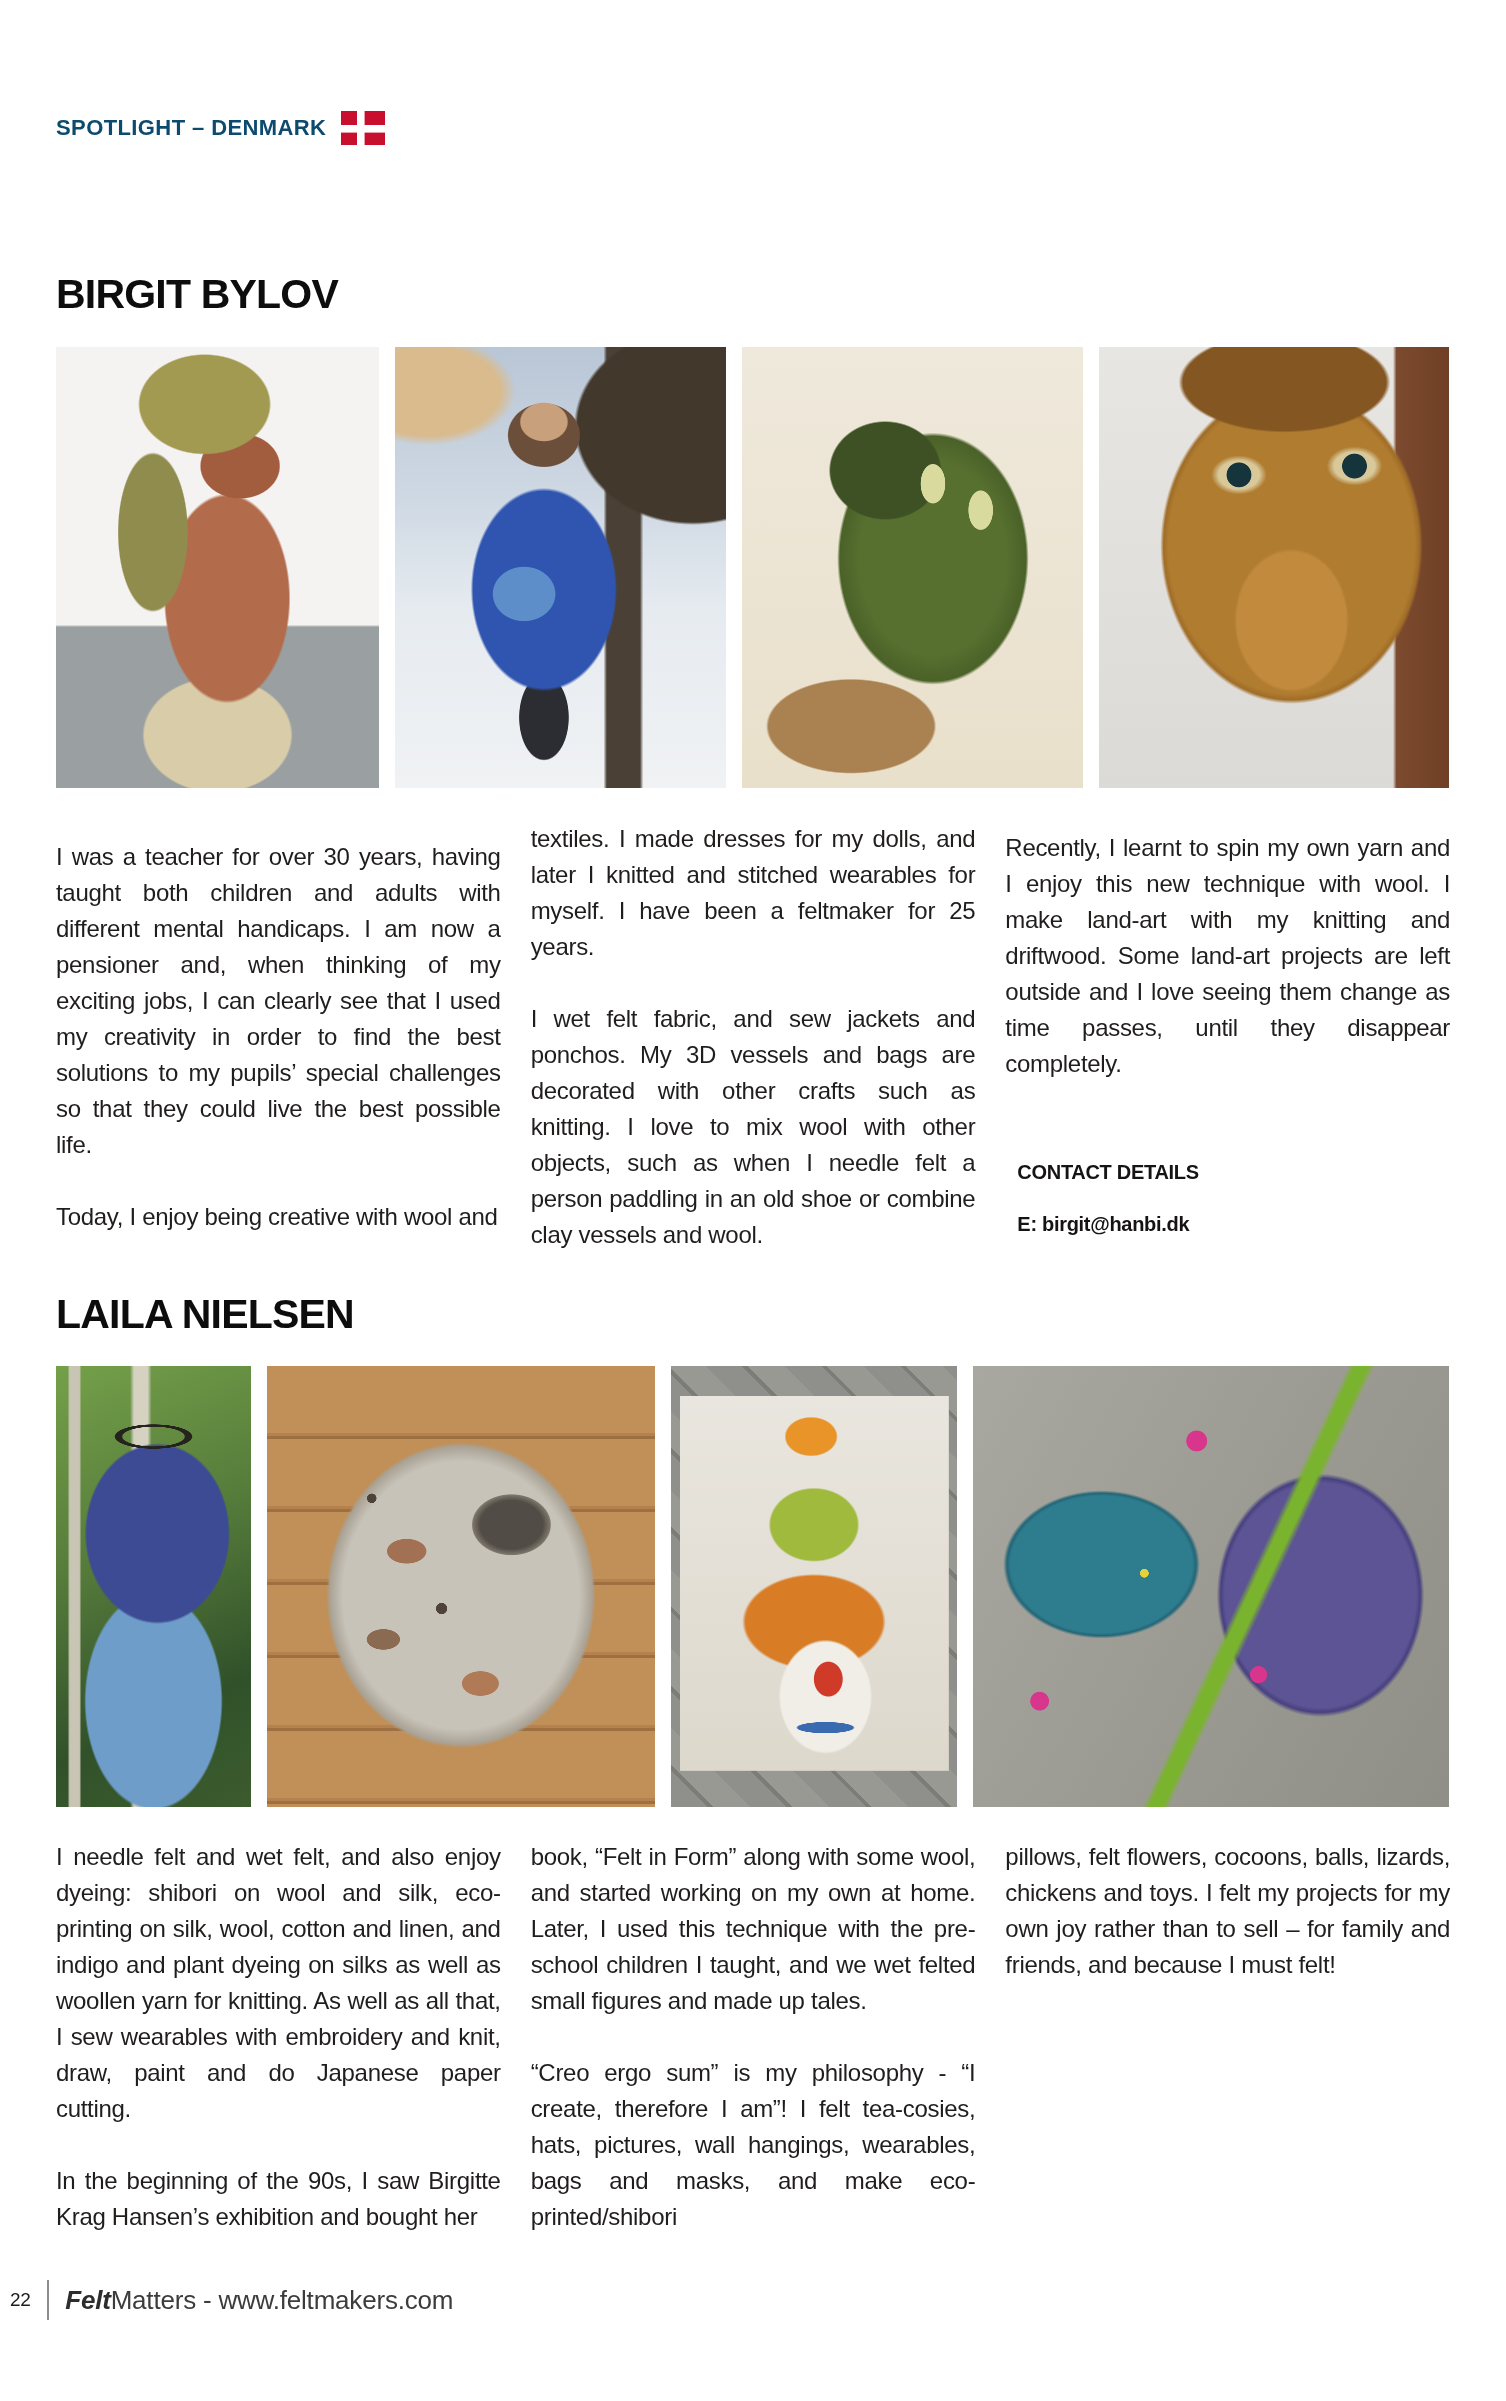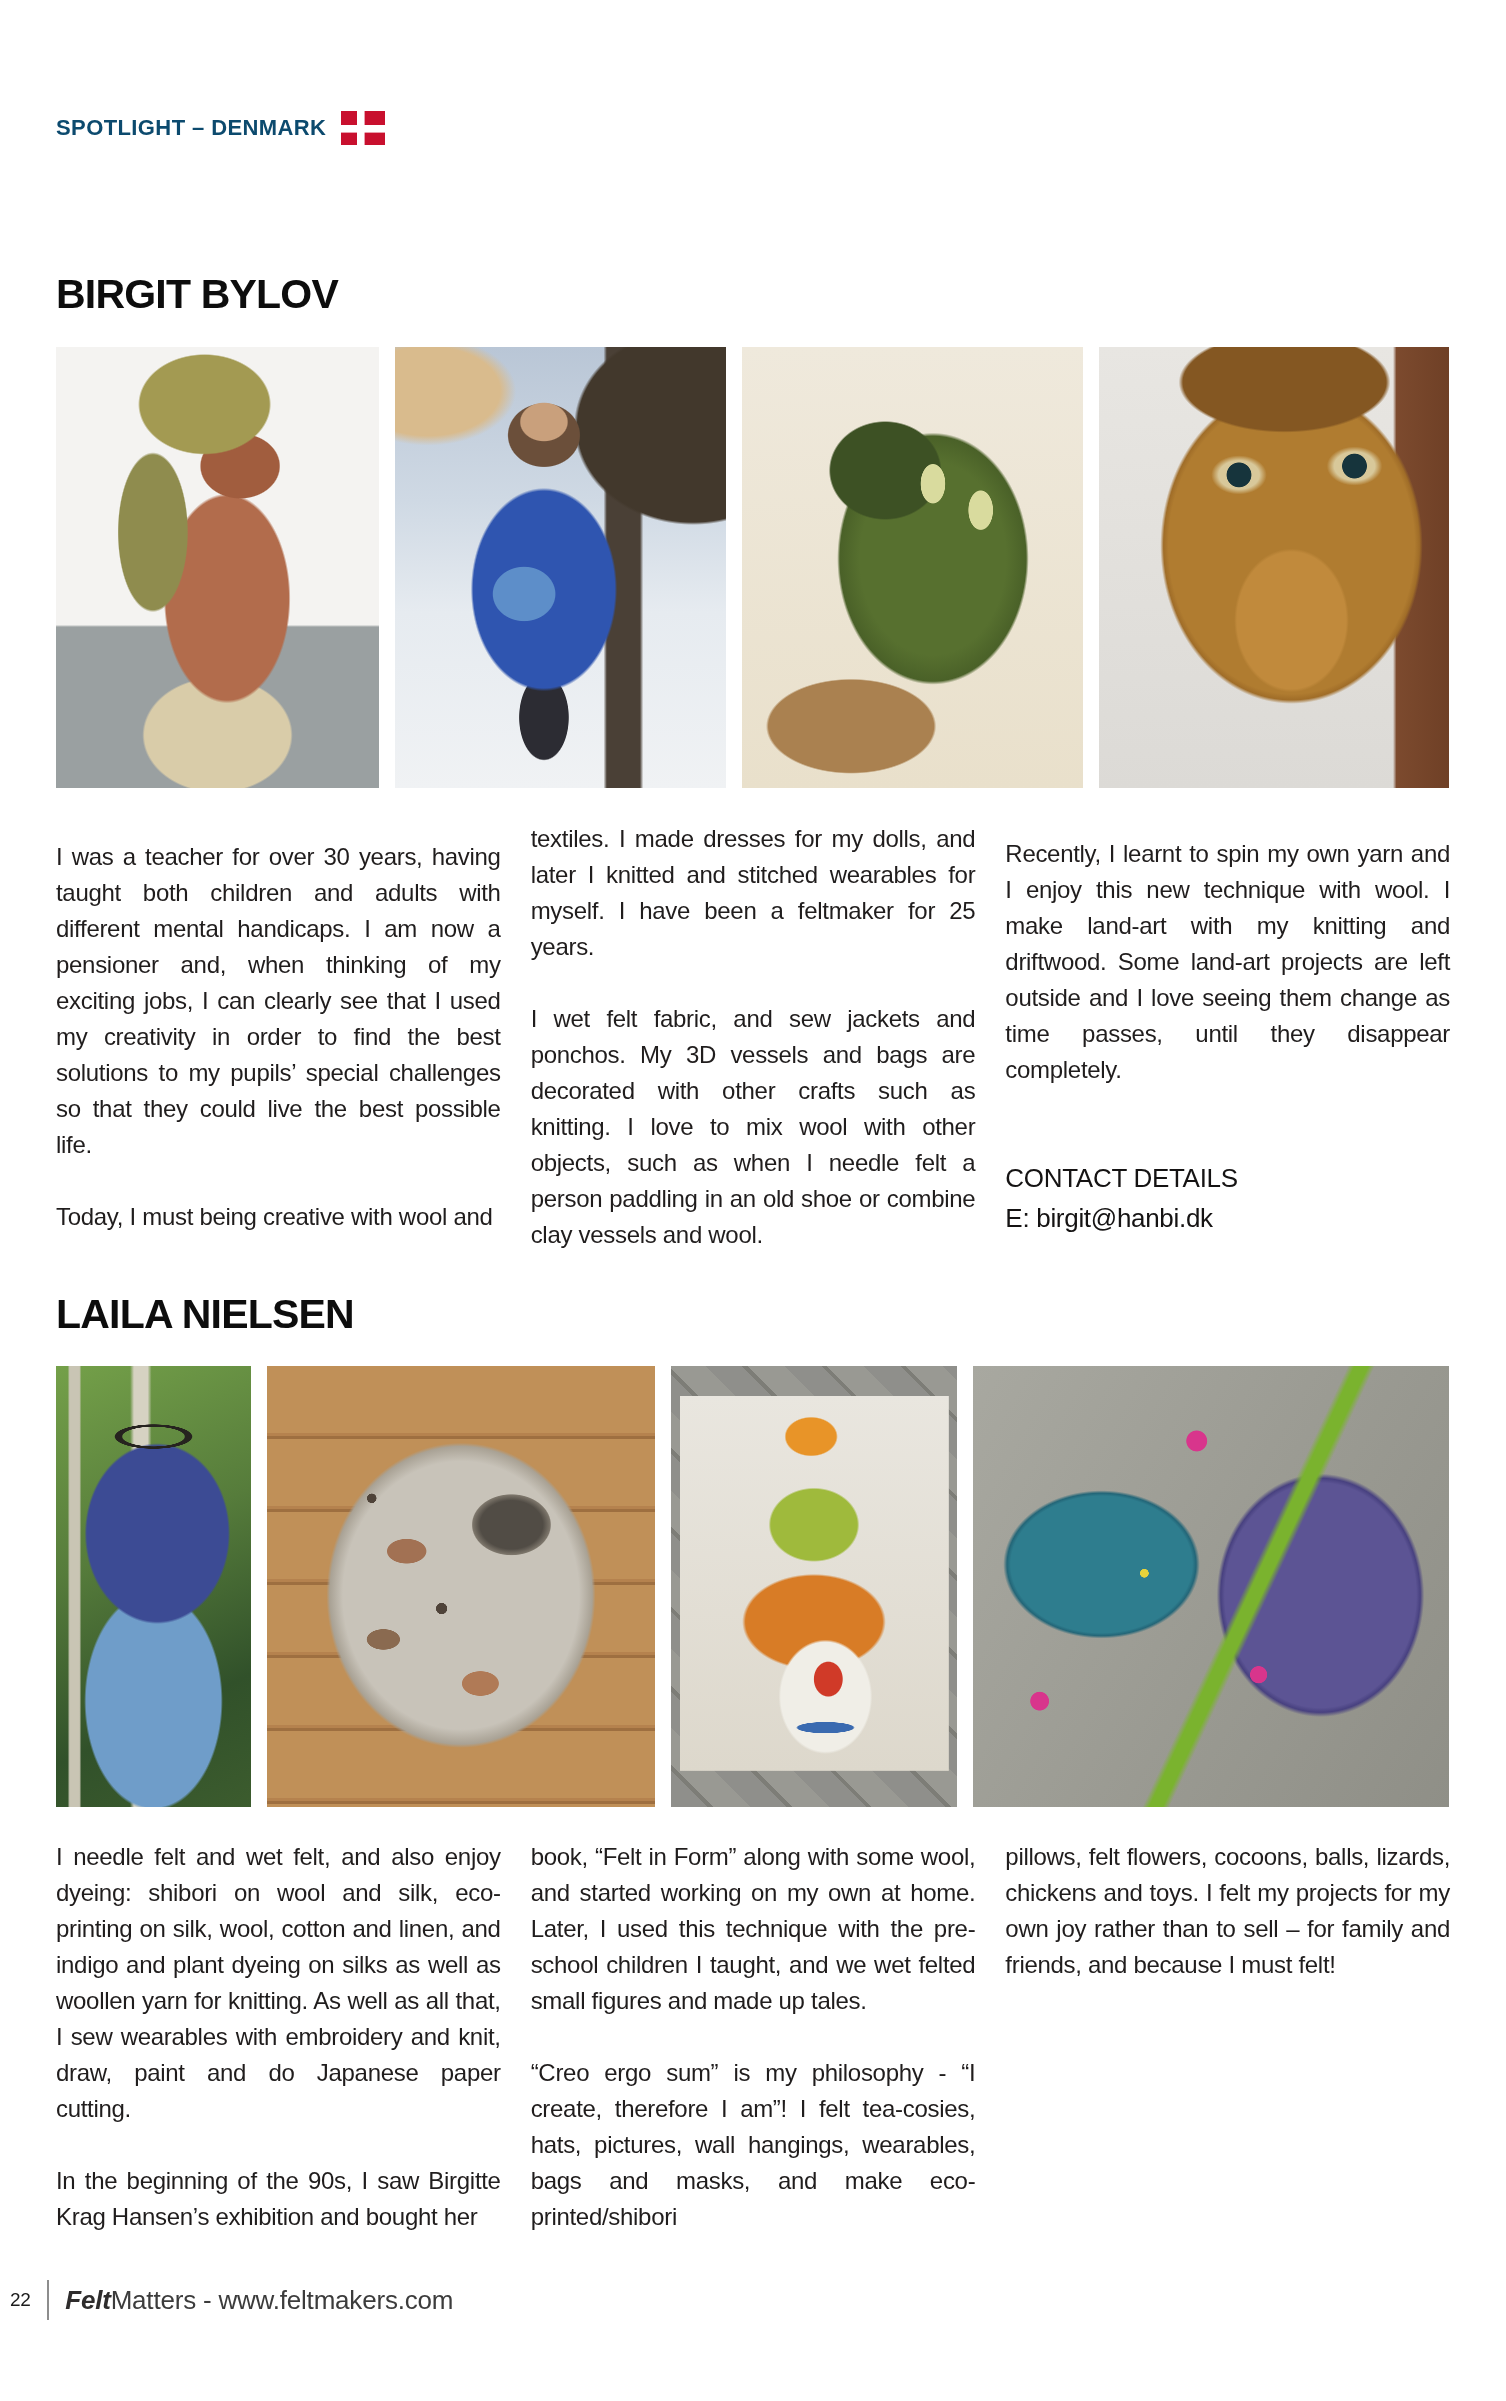--- a/index.html
+++ b/index.html
@@ -104,21 +104,21 @@
 
   
   .cols{position:absolute;left:56px;width:1394px;display:flex;gap:30px;}
   .b-cols{top:821px;align-items:center;}
   .l-cols{top:1839px;}
   .col{flex:1;min-width:0;}
   .col p{margin:0 0 36px;font-size:24px;line-height:36px;letter-spacing:-0.3px;
          text-align:justify;color:#201d1d;}
   .col p:last-child{margin-bottom:0;}
   .contact{margin-top:70px;}
-  .contact p{margin:0;font-weight:400;font-size:26px;line-height:40px;text-align:left;color:#151313;}
+  .contact p{margin:12px;font-weight:700;font-size:20px;line-height:40px;text-align:left;color:#151313;}
 
   
   .footer{position:absolute;left:10px;top:2280px;display:flex;align-items:center;}
   .pagenum{font-size:19px;color:#1c1c1c;letter-spacing:-0.4px;}
   .rule{width:1.5px;height:40px;background:#8d8d8d;margin:0 16.7px 0 16.7px;}
   .mag{font-size:26px;color:#3c3c3c;letter-spacing:-0.2px;}
   .mag b{color:#2e2c2c;font-style:italic;}
 </style>
 </head>
 <body>
@@ -136,21 +136,21 @@
     <div class="row row1">
       <div class="photo pb1" role="img" aria-label="Needle-felted rust-coloured figure with curly yellow-green hair seated on pale driftwood against a white wall"></div>
       <div class="photo pb2" role="img" aria-label="Birgit standing in a snowy garden wearing a blue patchwork felted coat"></div>
       <div class="photo pb3" role="img" aria-label="Green mossy felted troll head resting on a piece of wood"></div>
       <div class="photo pb4" role="img" aria-label="Close-up of an ochre felted troll figure with large glass eyes"></div>
     </div>
 
     <div class="cols b-cols">
       <div class="col">
         <p>I was a teacher for over 30 years, having taught both children and adults with different mental handicaps. I am now a pensioner and, when thinking of my exciting jobs, I can clearly see that I used my creativity in order to find the best solutions to my pupils’ special challenges so that they could live the best possible life.</p>
-        <p>Today, I must being creative with wool and</p>
+        <p>Today, I enjoy being creative with wool and</p>
       </div>
       <div class="col">
         <p>textiles. I made dresses for my dolls, and later I knitted and stitched wearables for myself. I have been a feltmaker for 25 years.</p>
         <p>I wet felt fabric, and sew jackets and ponchos. My 3D vessels and bags are decorated with other crafts such as knitting. I love to mix wool with other objects, such as when I needle felt a person paddling in an old shoe or combine clay vessels and wool.</p>
       </div>
       <div class="col">
         <p>Recently, I learnt to spin my own yarn and I enjoy this new technique with wool. I make land-art with my knitting and driftwood. Some land-art projects are left outside and I love seeing them change as time passes, until they disappear completely.</p>
         <div class="contact">
           <p>CONTACT DETAILS</p>
           <p>E: birgit@hanbi.dk</p>

